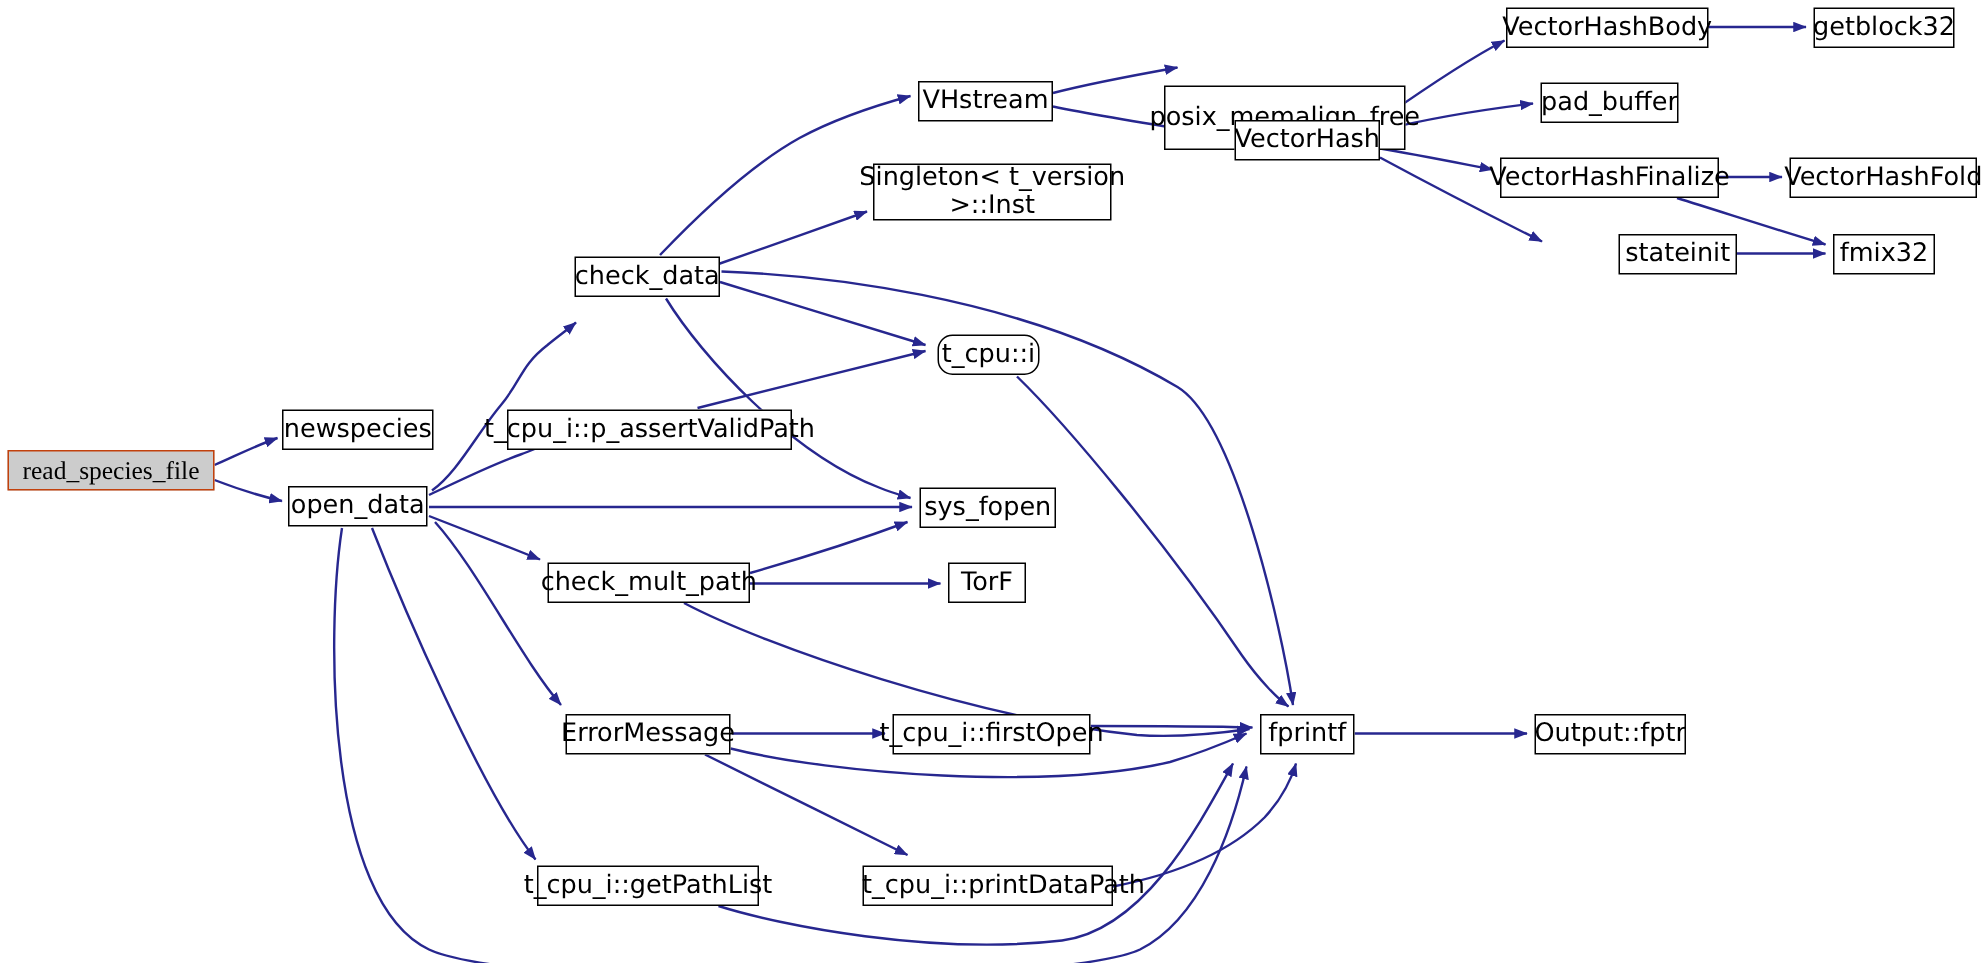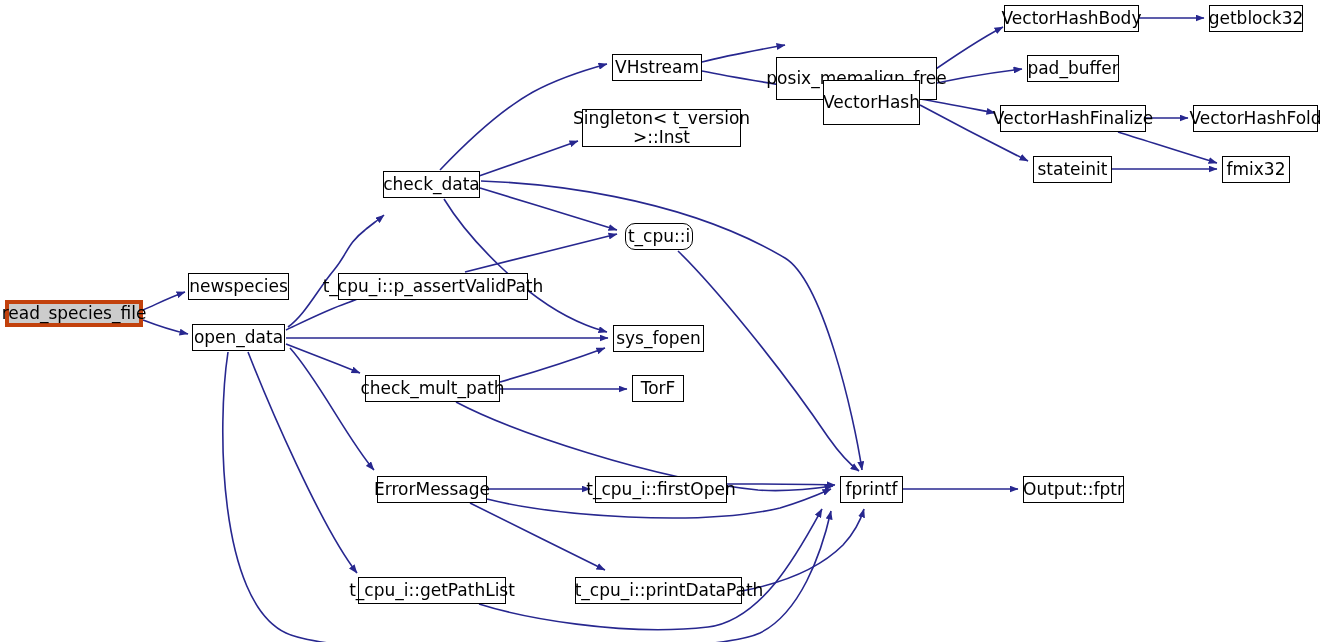--- a/index.html
+++ b/index.html
@@ -33,21 +33,22 @@
     line-height: 1.12;
     display: flex;
     align-items: center;
     justify-content: center;
     text-align: center;
     white-space: pre;
     z-index: 3;
   }
   .node.root {
     background: #cccccc;
-    border: 4px solid #c2410c;
+    border: 1px solid #c2410c;
+    font-family: Liberation Serif, serif;
   }
   .node .node-label {
     display: block;
     padding: 0 2px;
   }
 </style>
 </head>
 <body>
 
 <div id="graph-root">
@@ -109,25 +110,25 @@
       <div class="node" style="left: 358px; top: 577px; width: 148px; height: 27px;"><span class="node-label">t_cpu_i::getPathList</span></div>
       <div class="node" style="left: 612px; top: 54px; width: 90px; height: 27px;"><span class="node-label">VHstream</span></div>
       <div class="node" style="left: 582px; top: 109px; width: 159px; height: 38px;"><span class="node-label">Singleton&lt; t_version
 &gt;::Inst</span></div>
       <div class="node" style="left: 625px; top: 223px; width: 68px; height: 27px; border-radius: 10px;"><span class="node-label">t_cpu::i</span></div>
       <div class="node" style="left: 613px; top: 325px; width: 91px; height: 27px;"><span class="node-label">sys_fopen</span></div>
       <div class="node" style="left: 632px; top: 375px; width: 52px; height: 27px;"><span class="node-label">TorF</span></div>
       <div class="node" style="left: 595px; top: 476px; width: 132px; height: 27px;"><span class="node-label">t_cpu_i::firstOpen</span></div>
       <div class="node" style="left: 575px; top: 577px; width: 167px; height: 27px; padding-left: 21px;"><span class="node-label">t_cpu_i::printDataPath</span></div>
       <div class="node" style="left: 776px; top: 30px; width: 161px; height: 43px; margin-top: 27px;"><span class="node-label">posix_memalign_free</span></div>
-      <div class="node" style="left: 823px; top: 80px; width: 97px; height: 45px;"><span class="node-label">VectorHash</span></div>
+      <div class="node" style="left: 823px; top: 80px; width: 97px; height: 27px;"><span class="node-label">VectorHash</span></div>
       <div class="node" style="left: 840px; top: 476px; width: 63px; height: 27px;"><span class="node-label">fprintf</span></div>
       <div class="node" style="left: 1004px; top: 5px; width: 135px; height: 27px;"><span class="node-label">VectorHashBody</span></div>
       <div class="node" style="left: 1027px; top: 55px; width: 92px; height: 27px;"><span class="node-label">pad_buffer</span></div>
       <div class="node" style="left: 1000px; top: 105px; width: 146px; height: 27px;"><span class="node-label">VectorHashFinalize</span></div>
-      <div class="node" style="left: 1033px; top: 156px; width: 79px; height: 27px; text-align: right;"><span class="node-label">stateinit</span></div>
+      <div class="node" style="left: 1079px; top: 156px; width: 79px; height: 27px; text-align: right;"><span class="node-label">stateinit</span></div>
       <div class="node" style="left: 1023px; top: 476px; width: 101px; height: 27px;"><span class="node-label">Output::fptr</span></div>
       <div class="node" style="left: 1209px; top: 5px; width: 94px; height: 27px;"><span class="node-label">getblock32</span></div>
       <div class="node" style="left: 1193px; top: 105px; width: 125px; height: 27px;"><span class="node-label">VectorHashFold</span></div>
       <div class="node" style="left: 1222px; top: 156px; width: 68px; height: 27px;"><span class="node-label">fmix32</span></div>
     </div>
 
 </div>
 
 </body></html>

